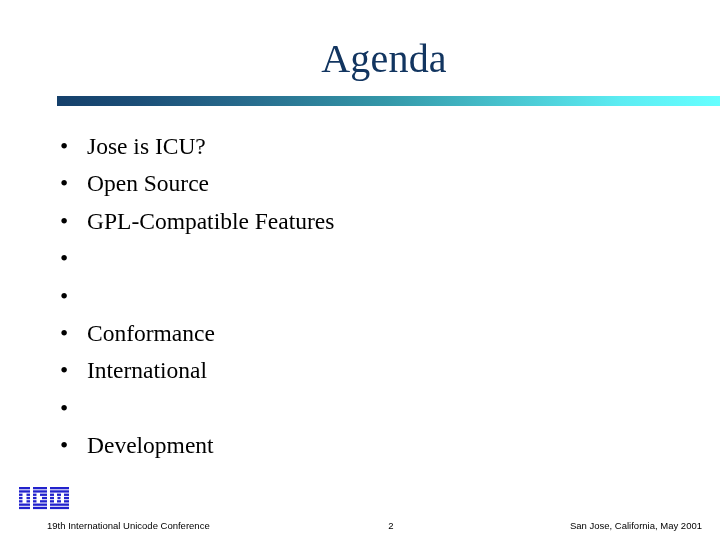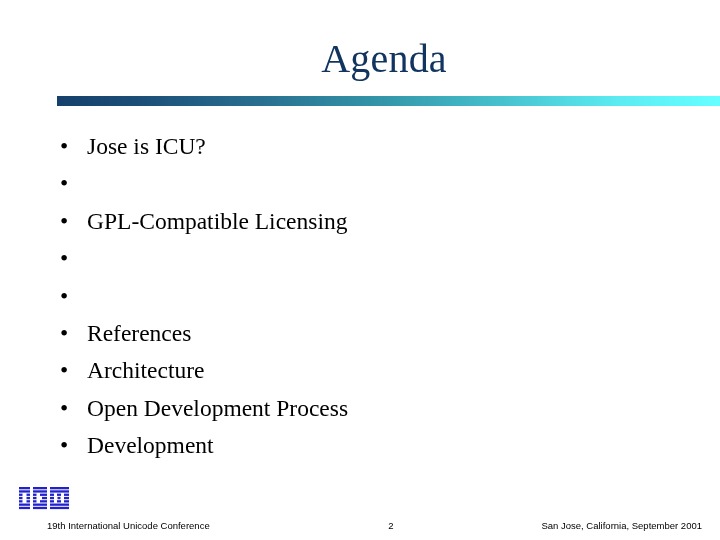--- a/index.html
+++ b/index.html
@@ -118,42 +118,42 @@
 
   <div id="title-rule"></div>
 
   <ul id="bullet-list">
     <li>
       <span class="bullet-mark">•</span>
       <span class="bullet-text">Jose is ICU?</span>
     </li>
     <li>
       <span class="bullet-mark">•</span>
-    </li>
-    <li>
-      <span class="bullet-mark">•</span>
-      <span class="bullet-text">GPL-Compatible Licensing</span>
-    </li>
-    <li>
-      <span class="bullet-mark">•</span>
-    </li>
-    <li>
-      <span class="bullet-mark">•</span>
-    </li>
-    <li>
-      <span class="bullet-mark">•</span>
-      <span class="bullet-text">References</span>
-    </li>
-    <li>
-      <span class="bullet-mark">•</span>
-      <span class="bullet-text">Architecture</span>
-    </li>
-    <li>
-      <span class="bullet-mark">•</span>
-      <span class="bullet-text">Open Development Process</span>
+      <span class="bullet-text">Open Source</span>
+    </li>
+    <li>
+      <span class="bullet-mark">•</span>
+      <span class="bullet-text">GPL-Compatible Features</span>
+    </li>
+    <li>
+      <span class="bullet-mark">•</span>
+    </li>
+    <li>
+      <span class="bullet-mark">•</span>
+    </li>
+    <li>
+      <span class="bullet-mark">•</span>
+      <span class="bullet-text">Conformance</span>
+    </li>
+    <li>
+      <span class="bullet-mark">•</span>
+      <span class="bullet-text">International</span>
+    </li>
+    <li>
+      <span class="bullet-mark">•</span>
     </li>
     <li>
       <span class="bullet-mark">•</span>
       <span class="bullet-text">Development</span>
     </li>
   </ul>
 
   <div id="ibm-logo">
     <svg width="50" height="23" viewBox="0 0 50 23" xmlns="http://www.w3.org/2000/svg">
       <g fill="#2222CC">
@@ -198,15 +198,15 @@
         <rect x="14" y="19.8" width="14" height="2.3"></rect>
         <rect x="31" y="19.8" width="19" height="2.3"></rect>
       </g>
     </svg>
   </div>
 
   <div id="footer-left" class="footer-text">19th International Unicode Conference</div>
 
   <div id="footer-page" class="footer-text">2</div>
 
-  <div id="footer-right" class="footer-text">San Jose, California, September 2001</div>
+  <div id="footer-right" class="footer-text">San Jose, California, May 2001</div>
 
 </div>
 
 </body></html>

